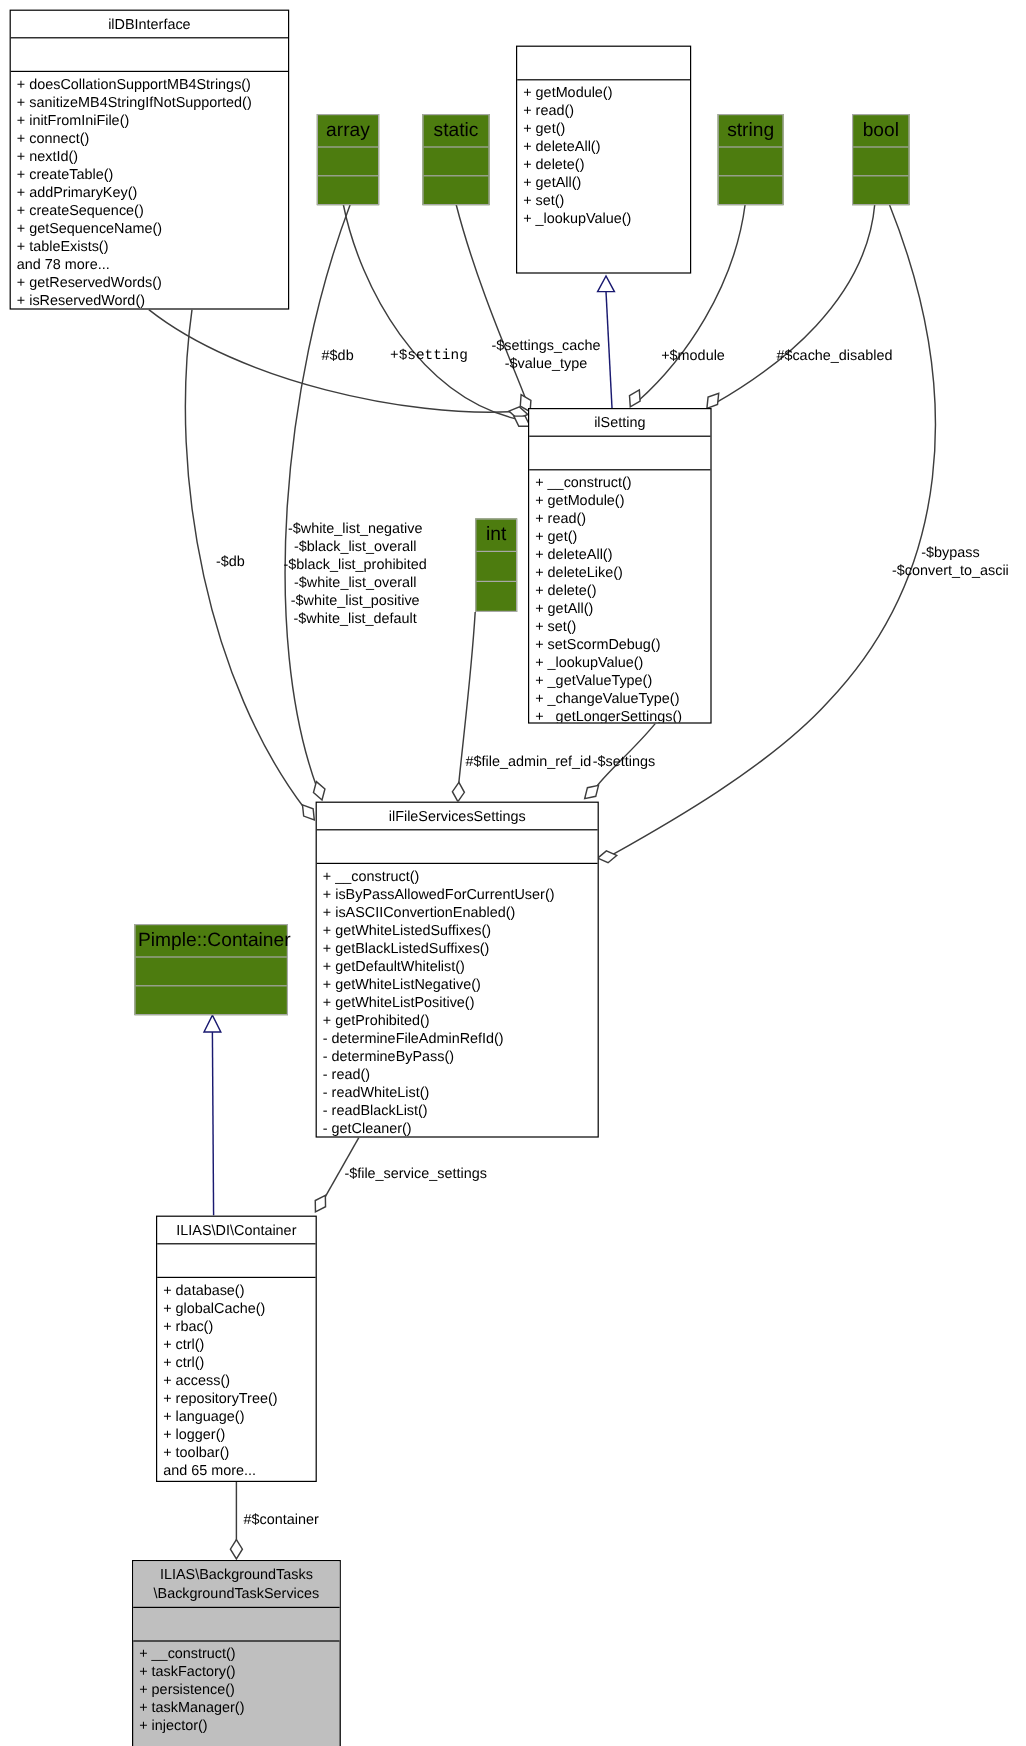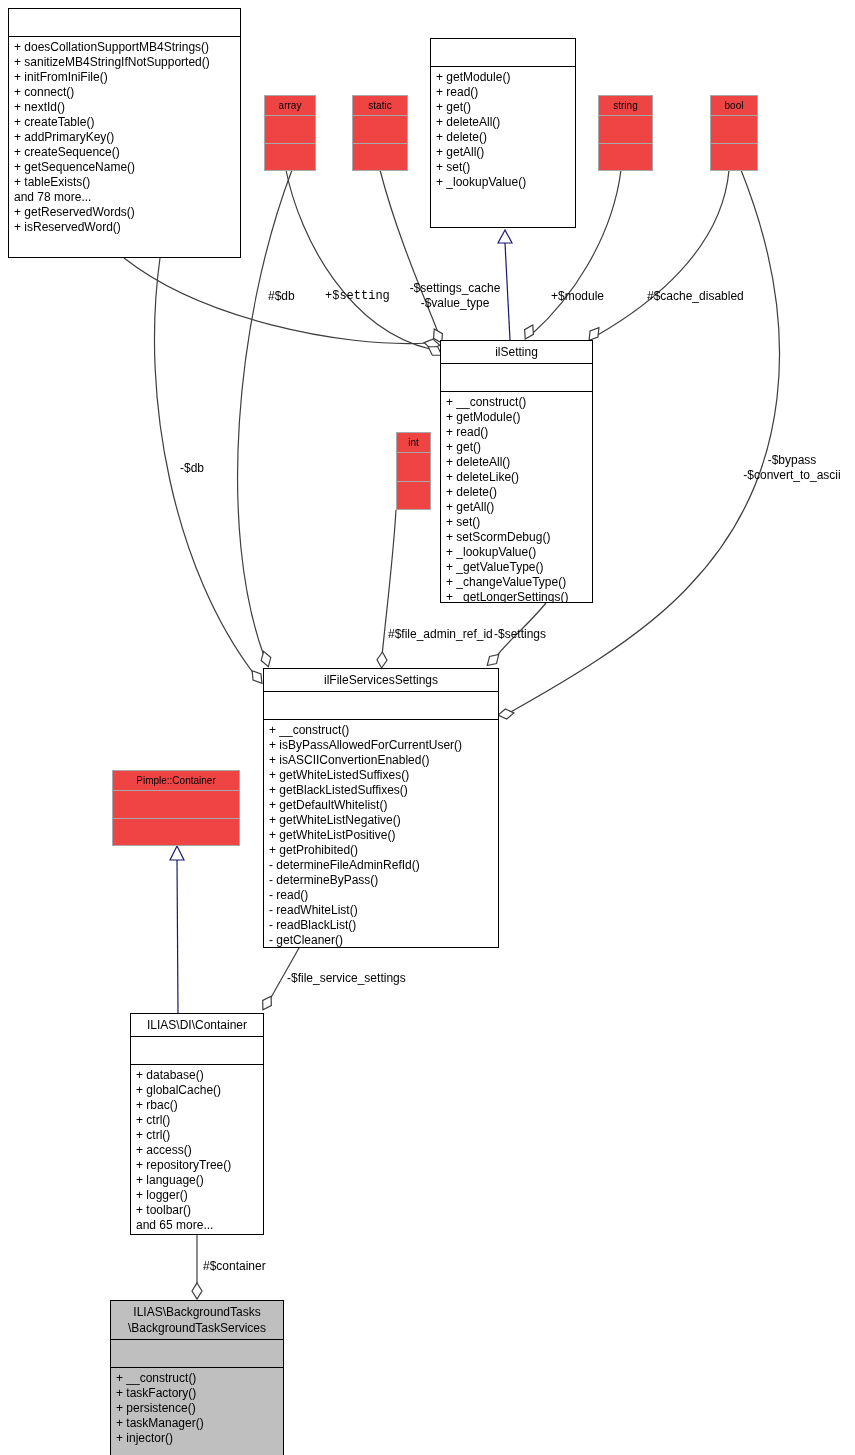--- a/index.html
+++ b/index.html
@@ -7,22 +7,22 @@
           font-family:"Liberation Sans",sans-serif;color:#000;}
   svg.edges{position:absolute;left:0;top:0;z-index:1;}
   .cls{position:absolute;z-index:2;background:#fff;border:1px solid #000;box-sizing:border-box;
        display:flex;flex-direction:column;font-size:12px;}
   .cls .t{border-bottom:1px solid #000;text-align:center;padding:3px 4px;white-space:pre-line;line-height:16px;}
   .cls .a{border-bottom:1px solid #000;height:27px;flex:0 0 27px;}
   .cls .m{padding:3px 5px;flex:1;overflow:hidden;}
   .cls .m div{line-height:15px;white-space:pre;}
   .cls.gray{background:#bfbfbf;}
   .cls.gray .t,.cls.gray .a{background:#bfbfbf;}
-  .tb{position:absolute;z-index:2;background:#ef4444;border:1px solid #a8a8a8;box-sizing:border-box;
-      display:flex;flex-direction:column;font-size:10px;}
+  .tb{position:absolute;z-index:2;background:#4d7c0f;border:1px solid #a8a8a8;box-sizing:border-box;
+      display:flex;flex-direction:column;font-size:16px;}
   .tb .t{border-bottom:1px solid #a8a8a8;text-align:center;padding:4px 2px;flex:0 0 auto;}
   .tb .r1{border-bottom:1px solid #a8a8a8;flex:1;}
   .tb .r2{flex:1;}
   .elabel{position:absolute;z-index:3;font-size:12px;line-height:15px;white-space:pre-line;}
   .center{text-align:center;}
 </style>
 </head>
 <body>
 
 <div class="canvas">
@@ -60,20 +60,21 @@
       <path d="M 510 340 L 505 243"></path>
       <path d="M 178 1013 L 177 860"></path>
     </g>
     <g fill="#ffffff" stroke="#191970" stroke-width="1.2">
       <polygon points="505,230 498,243 512,243"></polygon>
       <polygon points="177,846 170,860 184,860"></polygon>
     </g>
   </svg>
 
   <div class="cls" style="left:8px;top:8px;width:233px;height:250px;">
+    <div class="t">ilDBInterface</div>
     <div class="a"></div>
     <div class="m">
         <div>+ doesCollationSupportMB4Strings()</div>
         <div>+ sanitizeMB4StringIfNotSupported()</div>
         <div>+ initFromIniFile()</div>
         <div>+ connect()</div>
         <div>+ nextId()</div>
         <div>+ createTable()</div>
         <div>+ addPrimaryKey()</div>
         <div>+ createSequence()</div>
@@ -209,20 +210,26 @@
       </div>
   </div>
 
   <div class="elabel" style="left:268px;top:289px;">#$db</div>
   <div class="elabel" style="left:325px;top:289px;font-family:Liberation Mono, monospace;">+$setting</div>
   <div class="elabel center" style="left:398px;top:281px;width:114px;">-$settings_cache
 -$value_type</div>
   <div class="elabel" style="left:551px;top:289px;">+$module</div>
   <div class="elabel" style="left:647px;top:289px;">#$cache_disabled</div>
   <div class="elabel" style="left:180px;top:461px;">-$db</div>
+  <div class="elabel center" style="left:222px;top:433px;width:148px;">-$white_list_negative
+-$black_list_overall
+-$black_list_prohibited
+-$white_list_overall
+-$white_list_positive
+-$white_list_default</div>
   <div class="elabel center" style="left:733px;top:453px;width:118px;">-$bypass
 -$convert_to_ascii</div>
   <div class="elabel" style="left:388px;top:627px;">#$file_admin_ref_id</div>
   <div class="elabel" style="left:494px;top:627px;">-$settings</div>
   <div class="elabel" style="left:287px;top:971px;">-$file_service_settings</div>
   <div class="elabel" style="left:203px;top:1259px;">#$container</div>
 
 </div>
 
 </body></html>

